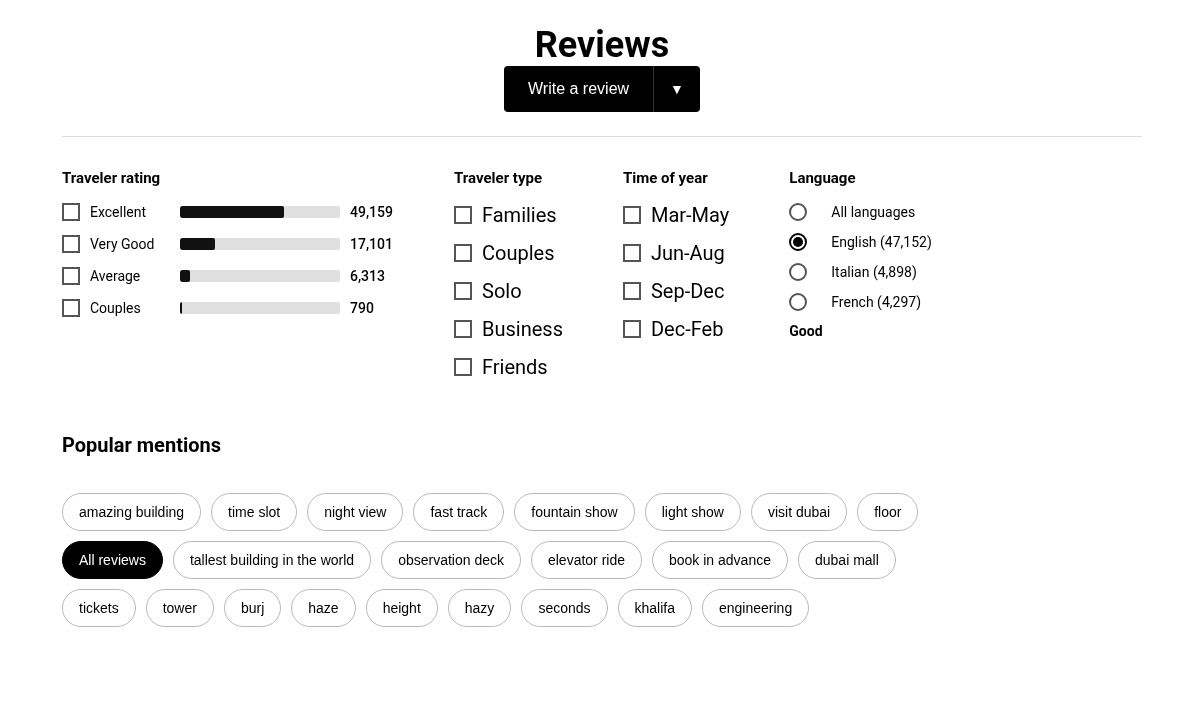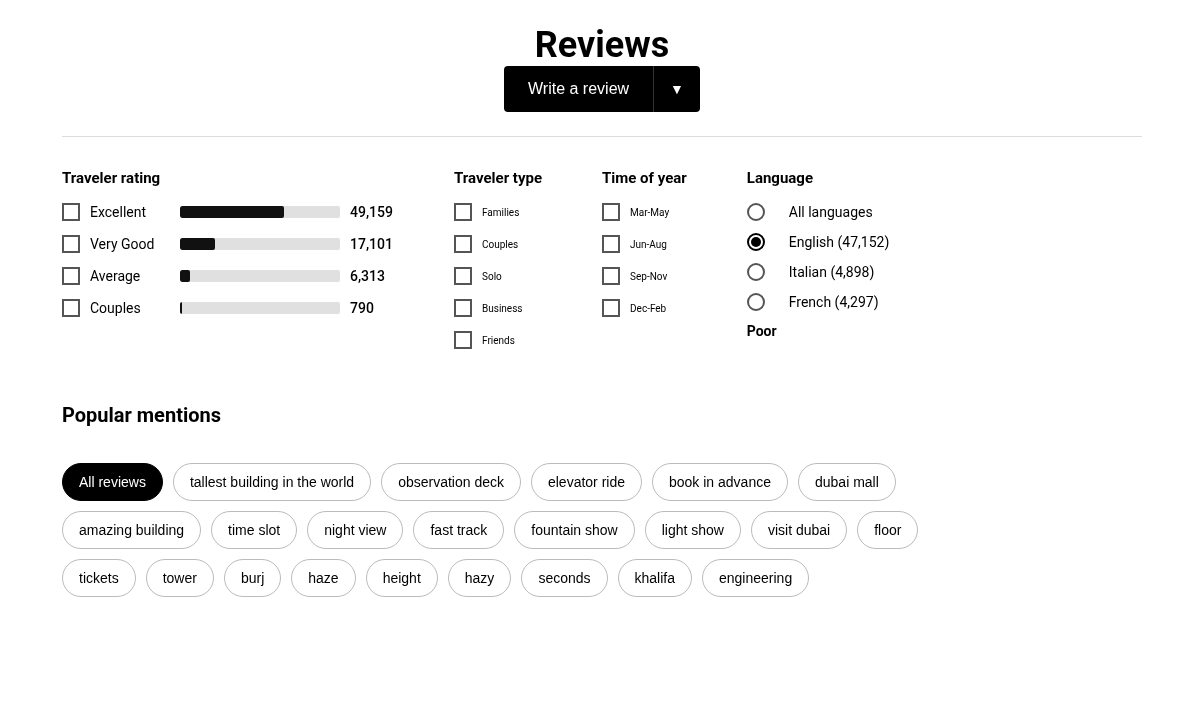--- a/index.html
+++ b/index.html
@@ -105,21 +105,21 @@
       min-width: 44px;
     }
     .traveler-type-list, .time-list {
       list-style: none;
     }
     .traveler-type-list li, .time-list li {
       display: flex;
       align-items: center;
       gap: 10px;
       margin-bottom: 14px;
-      font-size: 10px;
+      font-size: 20px;
     }
     .language-list {
       list-style: none;
     }
     .language-list li {
       display: flex;
       align-items: center;
       gap: 24px;
       margin-bottom: 12px;
       font-size: 14px;
@@ -272,21 +272,21 @@
           <li>
       <div class="checkbox"></div>
       <span>Mar-May</span>
     </li>
           <li>
       <div class="checkbox"></div>
       <span>Jun-Aug</span>
     </li>
           <li>
       <div class="checkbox"></div>
-      <span>Sep-Nov</span>
+      <span>Sep-Dec</span>
     </li>
           <li>
       <div class="checkbox"></div>
       <span>Dec-Feb</span>
     </li>
         </ul>
     </div>
 
     <div class="filter-section">
       <div class="filter-title">Language</div>
@@ -303,44 +303,44 @@
     </li>
           <li>
       <div class="radio-outer"></div>
       <span>Italian (4,898)</span>
     </li>
           <li>
       <div class="radio-outer"></div>
       <span>French (4,297)</span>
     </li>
         </ul>
-      <a class="more-link">Poor</a>
+      <a class="more-link">Good</a>
     </div>
   </div>
 
   <div class="popular-mentions">
     <div class="popular-mentions-title">Popular mentions</div>
     <div id="tags-container">
-        <div class="tags-row">
-          <button class="tag active">All reviews</button>
-          <button class="tag">tallest building in the world</button>
-          <button class="tag">observation deck</button>
-          <button class="tag">elevator ride</button>
-          <button class="tag">book in advance</button>
-          <button class="tag">dubai mall</button>
-        </div>
         <div class="tags-row">
           <button class="tag">amazing building</button>
           <button class="tag">time slot</button>
           <button class="tag">night view</button>
           <button class="tag">fast track</button>
           <button class="tag">fountain show</button>
           <button class="tag">light show</button>
           <button class="tag">visit dubai</button>
           <button class="tag">floor</button>
+        </div>
+        <div class="tags-row">
+          <button class="tag active">All reviews</button>
+          <button class="tag">tallest building in the world</button>
+          <button class="tag">observation deck</button>
+          <button class="tag">elevator ride</button>
+          <button class="tag">book in advance</button>
+          <button class="tag">dubai mall</button>
         </div>
         <div class="tags-row">
           <button class="tag">tickets</button>
           <button class="tag">tower</button>
           <button class="tag">burj</button>
           <button class="tag">haze</button>
           <button class="tag">height</button>
           <button class="tag">hazy</button>
           <button class="tag">seconds</button>
           <button class="tag">khalifa</button>

